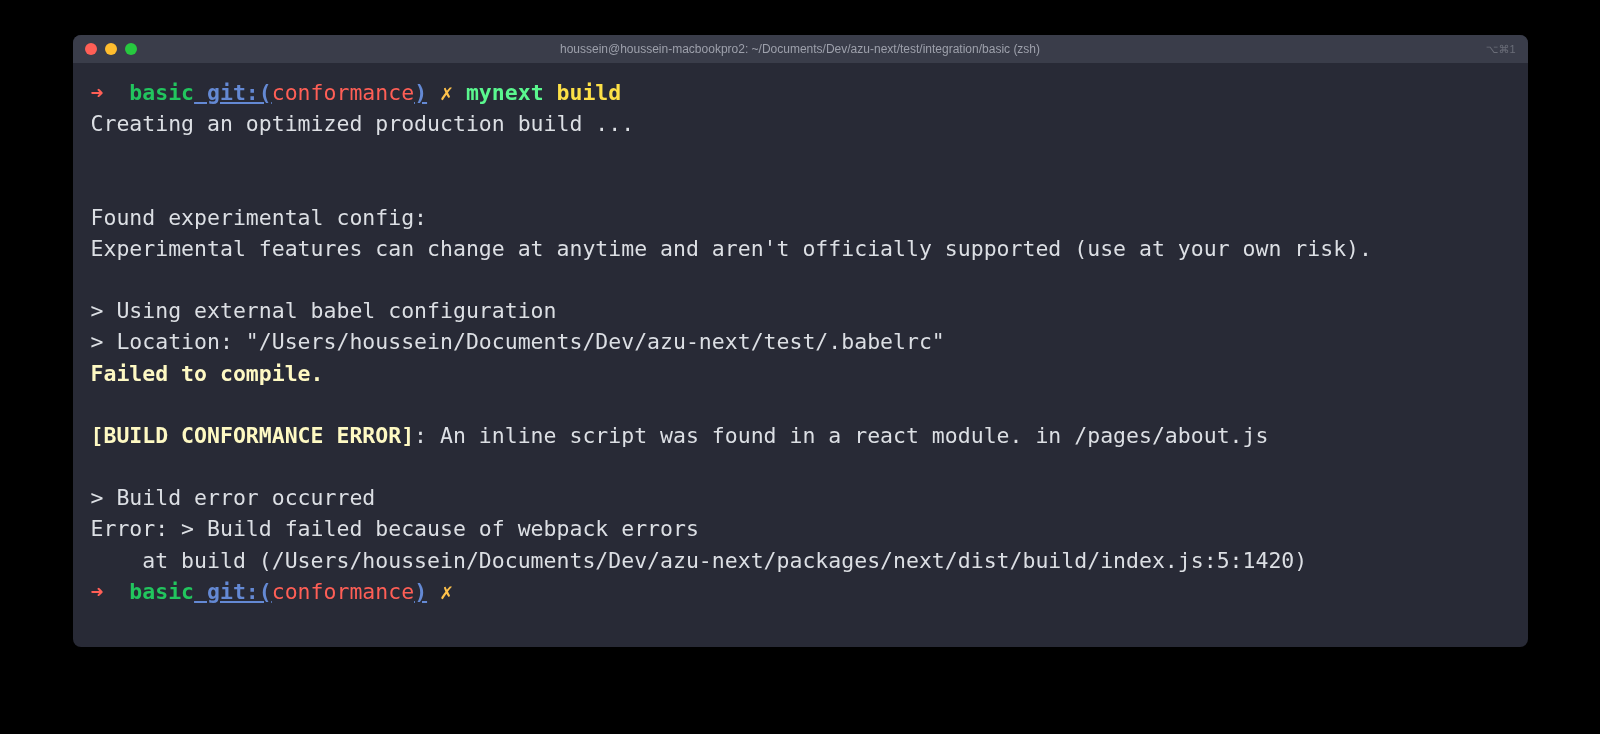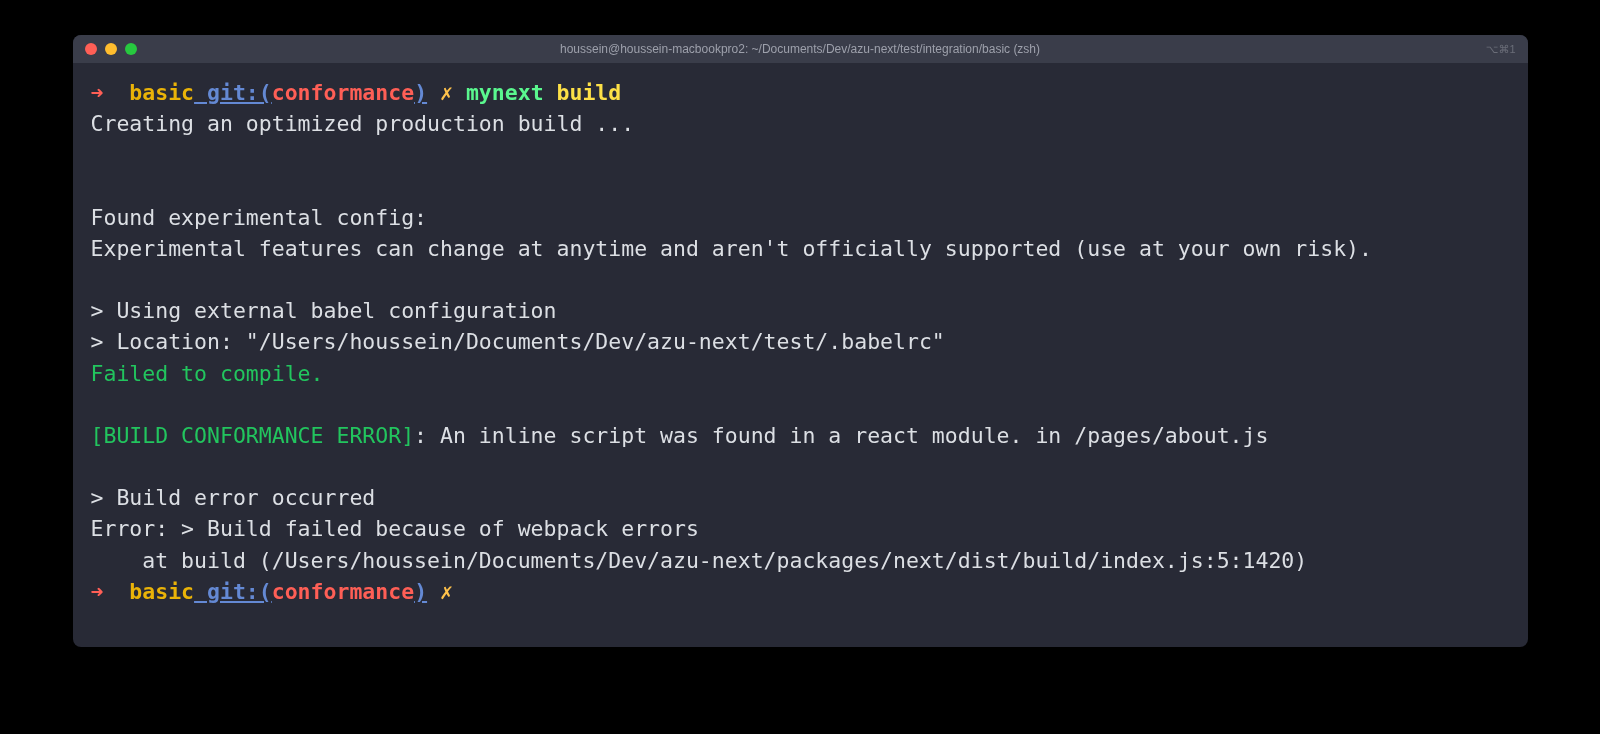--- a/index.html
+++ b/index.html
@@ -61,27 +61,27 @@
     }
     .terminal-body {
       padding: 14px 18px 40px 18px;
       font-size: 21.5px;
       line-height: 1.45;
       color: #dcdfe4;
       white-space: pre;
       font-family: "Menlo", "Monaco", "Consolas", monospace;
     }
     .prompt-arrow { color: #ff5f56; font-weight: bold; }
-    .prompt-dir { color: #eab308; font-weight: bold; }
+    .prompt-dir { color: #22c55e; font-weight: bold; }
     .prompt-git { color: #6489d4; font-weight: bold; text-decoration: underline; }
-    .prompt-branch { color: #ff5f56; font-weight: bold; }
+    .prompt-branch { color: #ff5f56; font-weight: normal; }
     .prompt-x { color: #ffc24b; font-weight: bold; }
     .cmd-green { color: #5af78e; font-weight: bold; text-align: right; }
     .cmd-plain { color: #fde047; font-weight: bold; }
-    .red-text { color: #22c55e; font-weight: normal; }
+    .red-text { color: #fef9c3; font-weight: bold; }
     .line { min-height: 1.45em; }
   </style>
 </head>
 <body>
 
 <div class="terminal-window">
   <div class="title-bar">
     <div class="traffic-lights">
       <div class="traffic-light tl-close"></div>
       <div class="traffic-light tl-min"></div>

